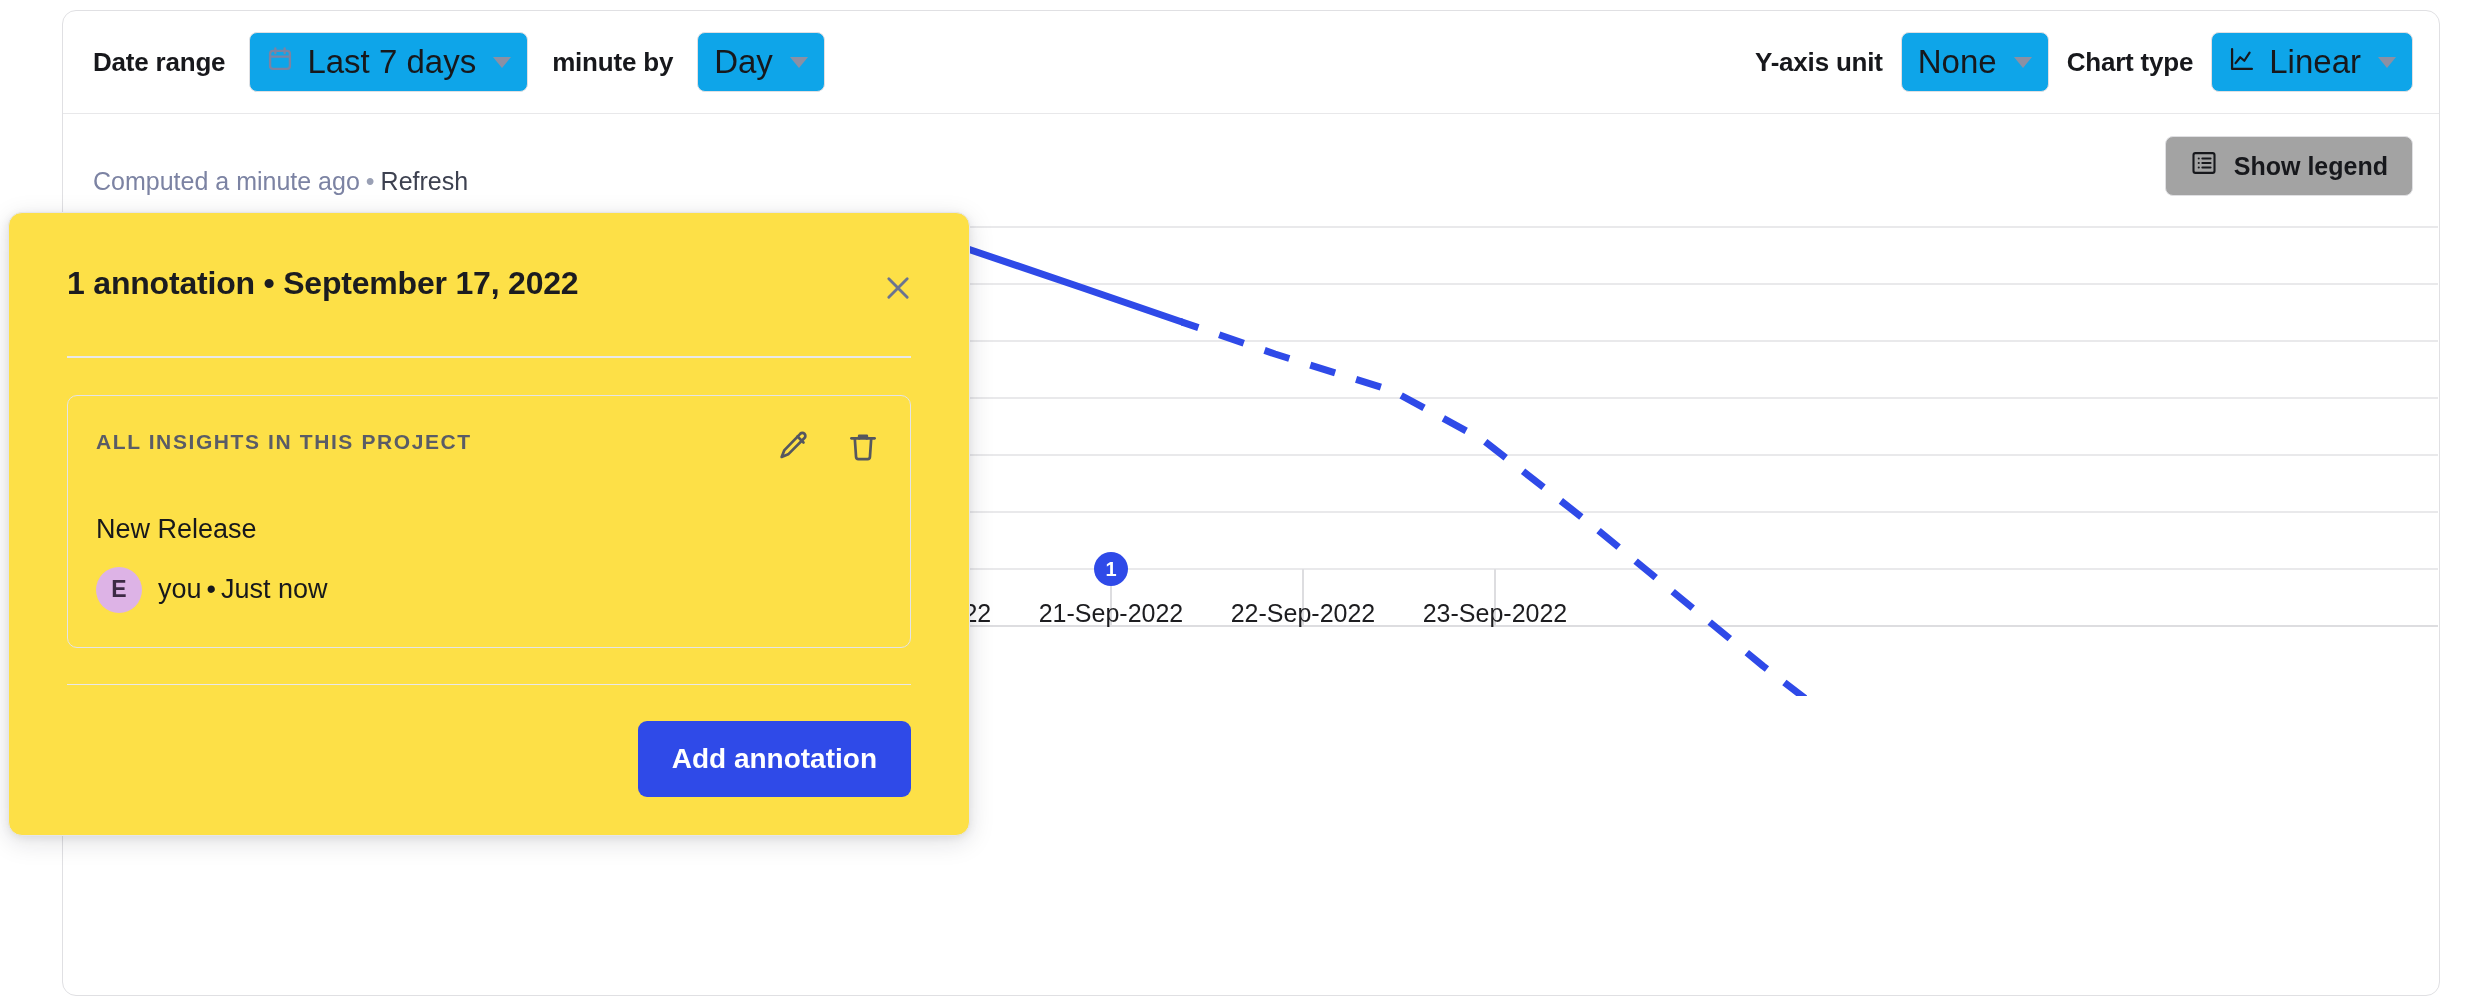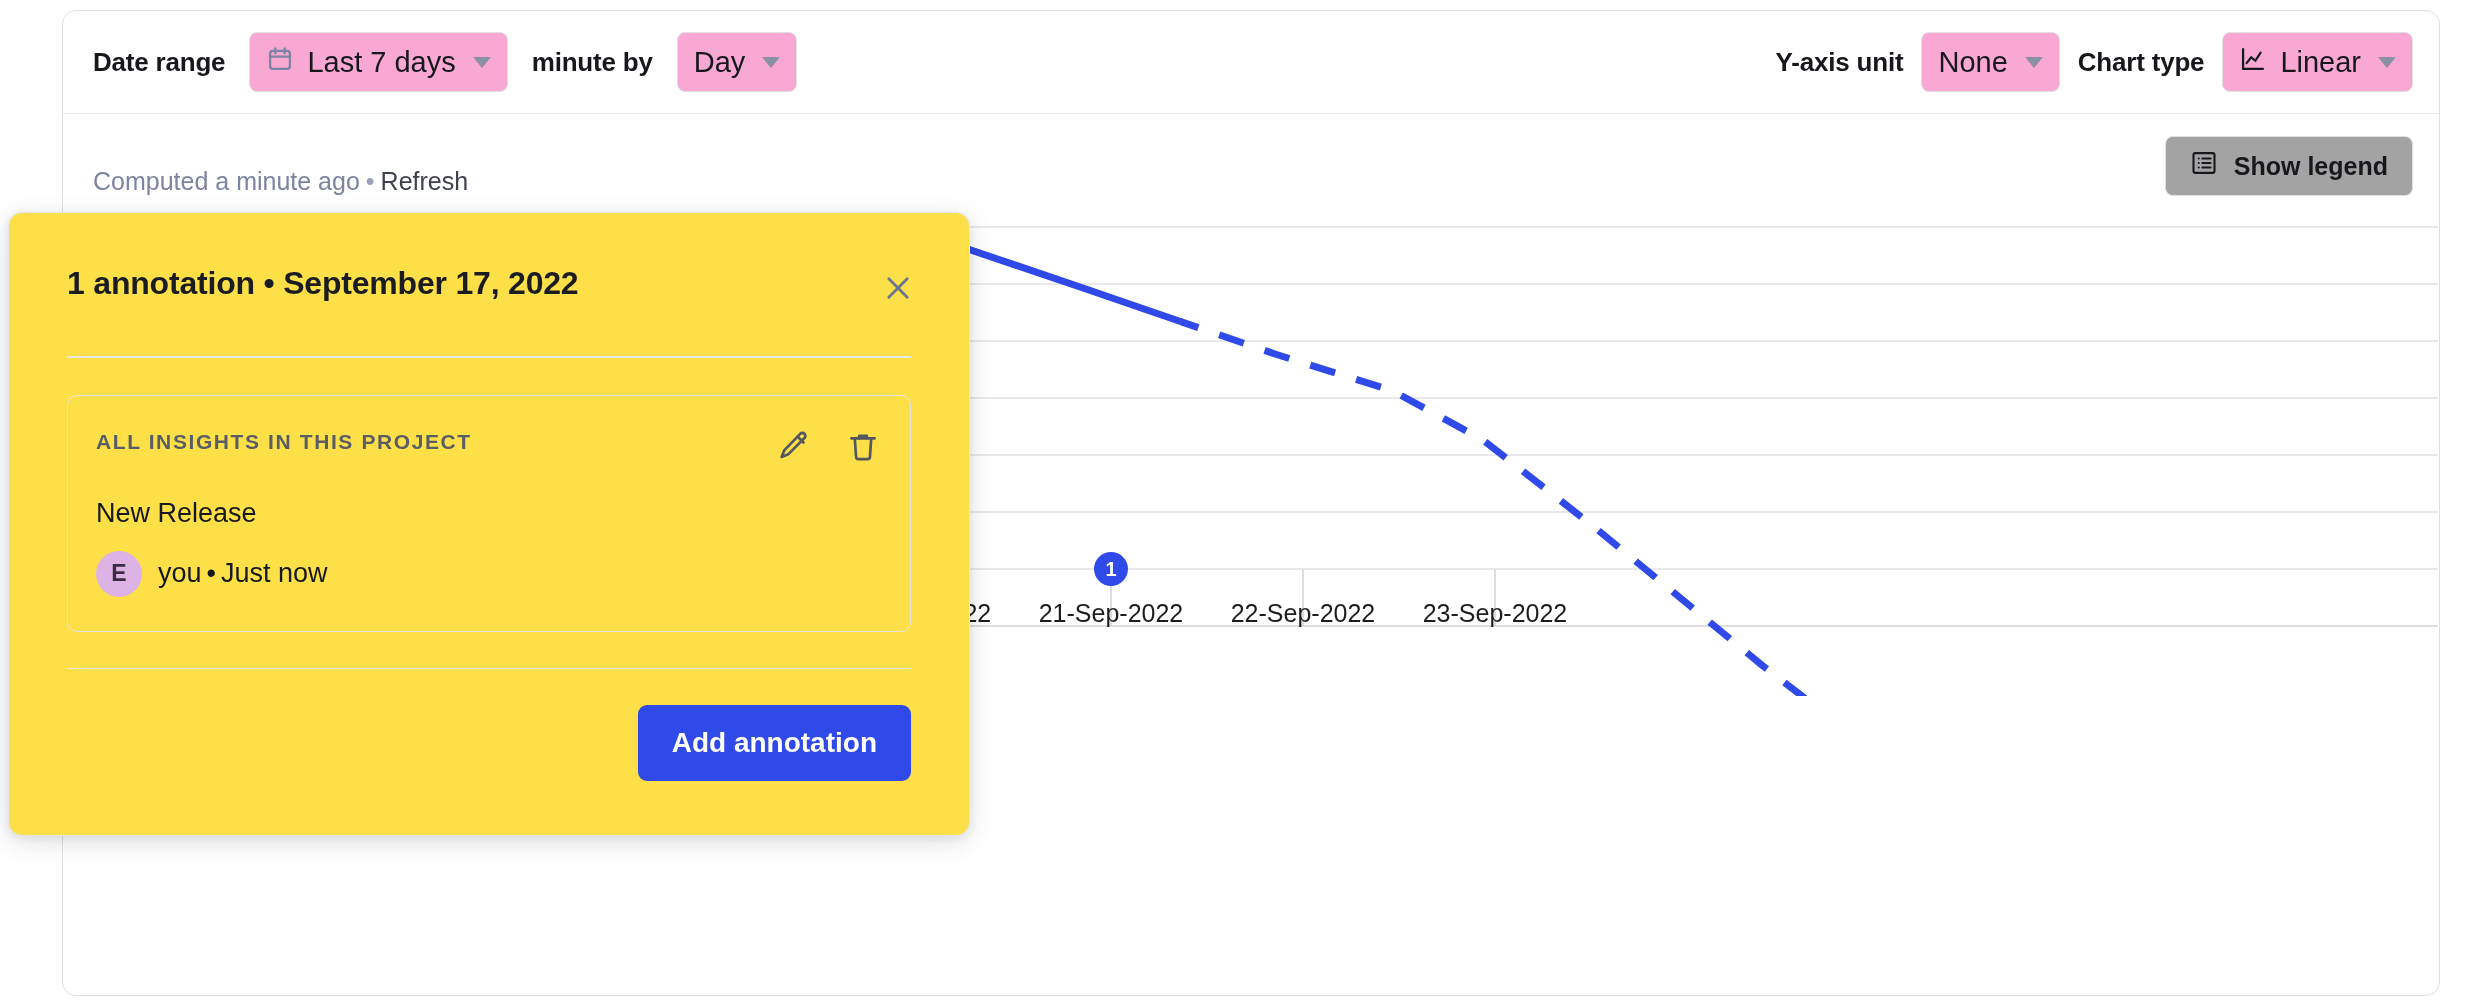--- a/index.html
+++ b/index.html
@@ -37,21 +37,21 @@
 
   .tb-label {
     font-size: 26px; font-weight: 700; color: #17181c;
     white-space: nowrap; letter-spacing: -0.2px;
   }
 
   .control {
     display: inline-flex; align-items: center; gap: 13px;
     height: 60px; padding: 0 16px;
     border: 1.5px solid #e0e0e3; border-radius: 8px;
-    background: #f9a8d4; font-size: 29px; color: #17181c;
+    background: #0ea5e9; font-size: 33px; color: #17181c;
     white-space: nowrap; cursor: pointer;
   }
   .control .val { font-weight: 400; }
   .caret {
     width: 0; height: 0; margin-left: 4px;
     border-left: 9px solid transparent;
     border-right: 9px solid transparent;
     border-top: 11px solid #8b90a4;
   }
   .checkbox-ctl { gap: 20px; padding: 0 22px 0 20px; }
@@ -153,21 +153,21 @@
   .ann-card-head { display: flex; align-items: flex-start; }
   .ann-scope {
     font-size: 21px; font-weight: 700; letter-spacing: 1.6px;
     color: #5a5c66; text-transform: uppercase;
     padding-left: 4px;
   }
   .ann-actions { margin-left: auto; display: flex; gap: 36px; }
   .ann-action { cursor: pointer; line-height: 0; }
 
   .ann-body {
-    font-size: 27px; color: #17181c; padding-left: 4px; margin-top: 34px;
+    font-size: 27px; color: #17181c; padding-left: 4px; margin-top: 50px;
   }
   .ann-meta {
     display: flex; align-items: center; gap: 16px;
     margin-top: 22px; padding-left: 4px;
   }
   .avatar {
     width: 46px; height: 46px; border-radius: 50%;
     background: #ddb3e6; color: #3c2a45;
     font-size: 23px; font-weight: 700;
     display: flex; align-items: center; justify-content: center;

